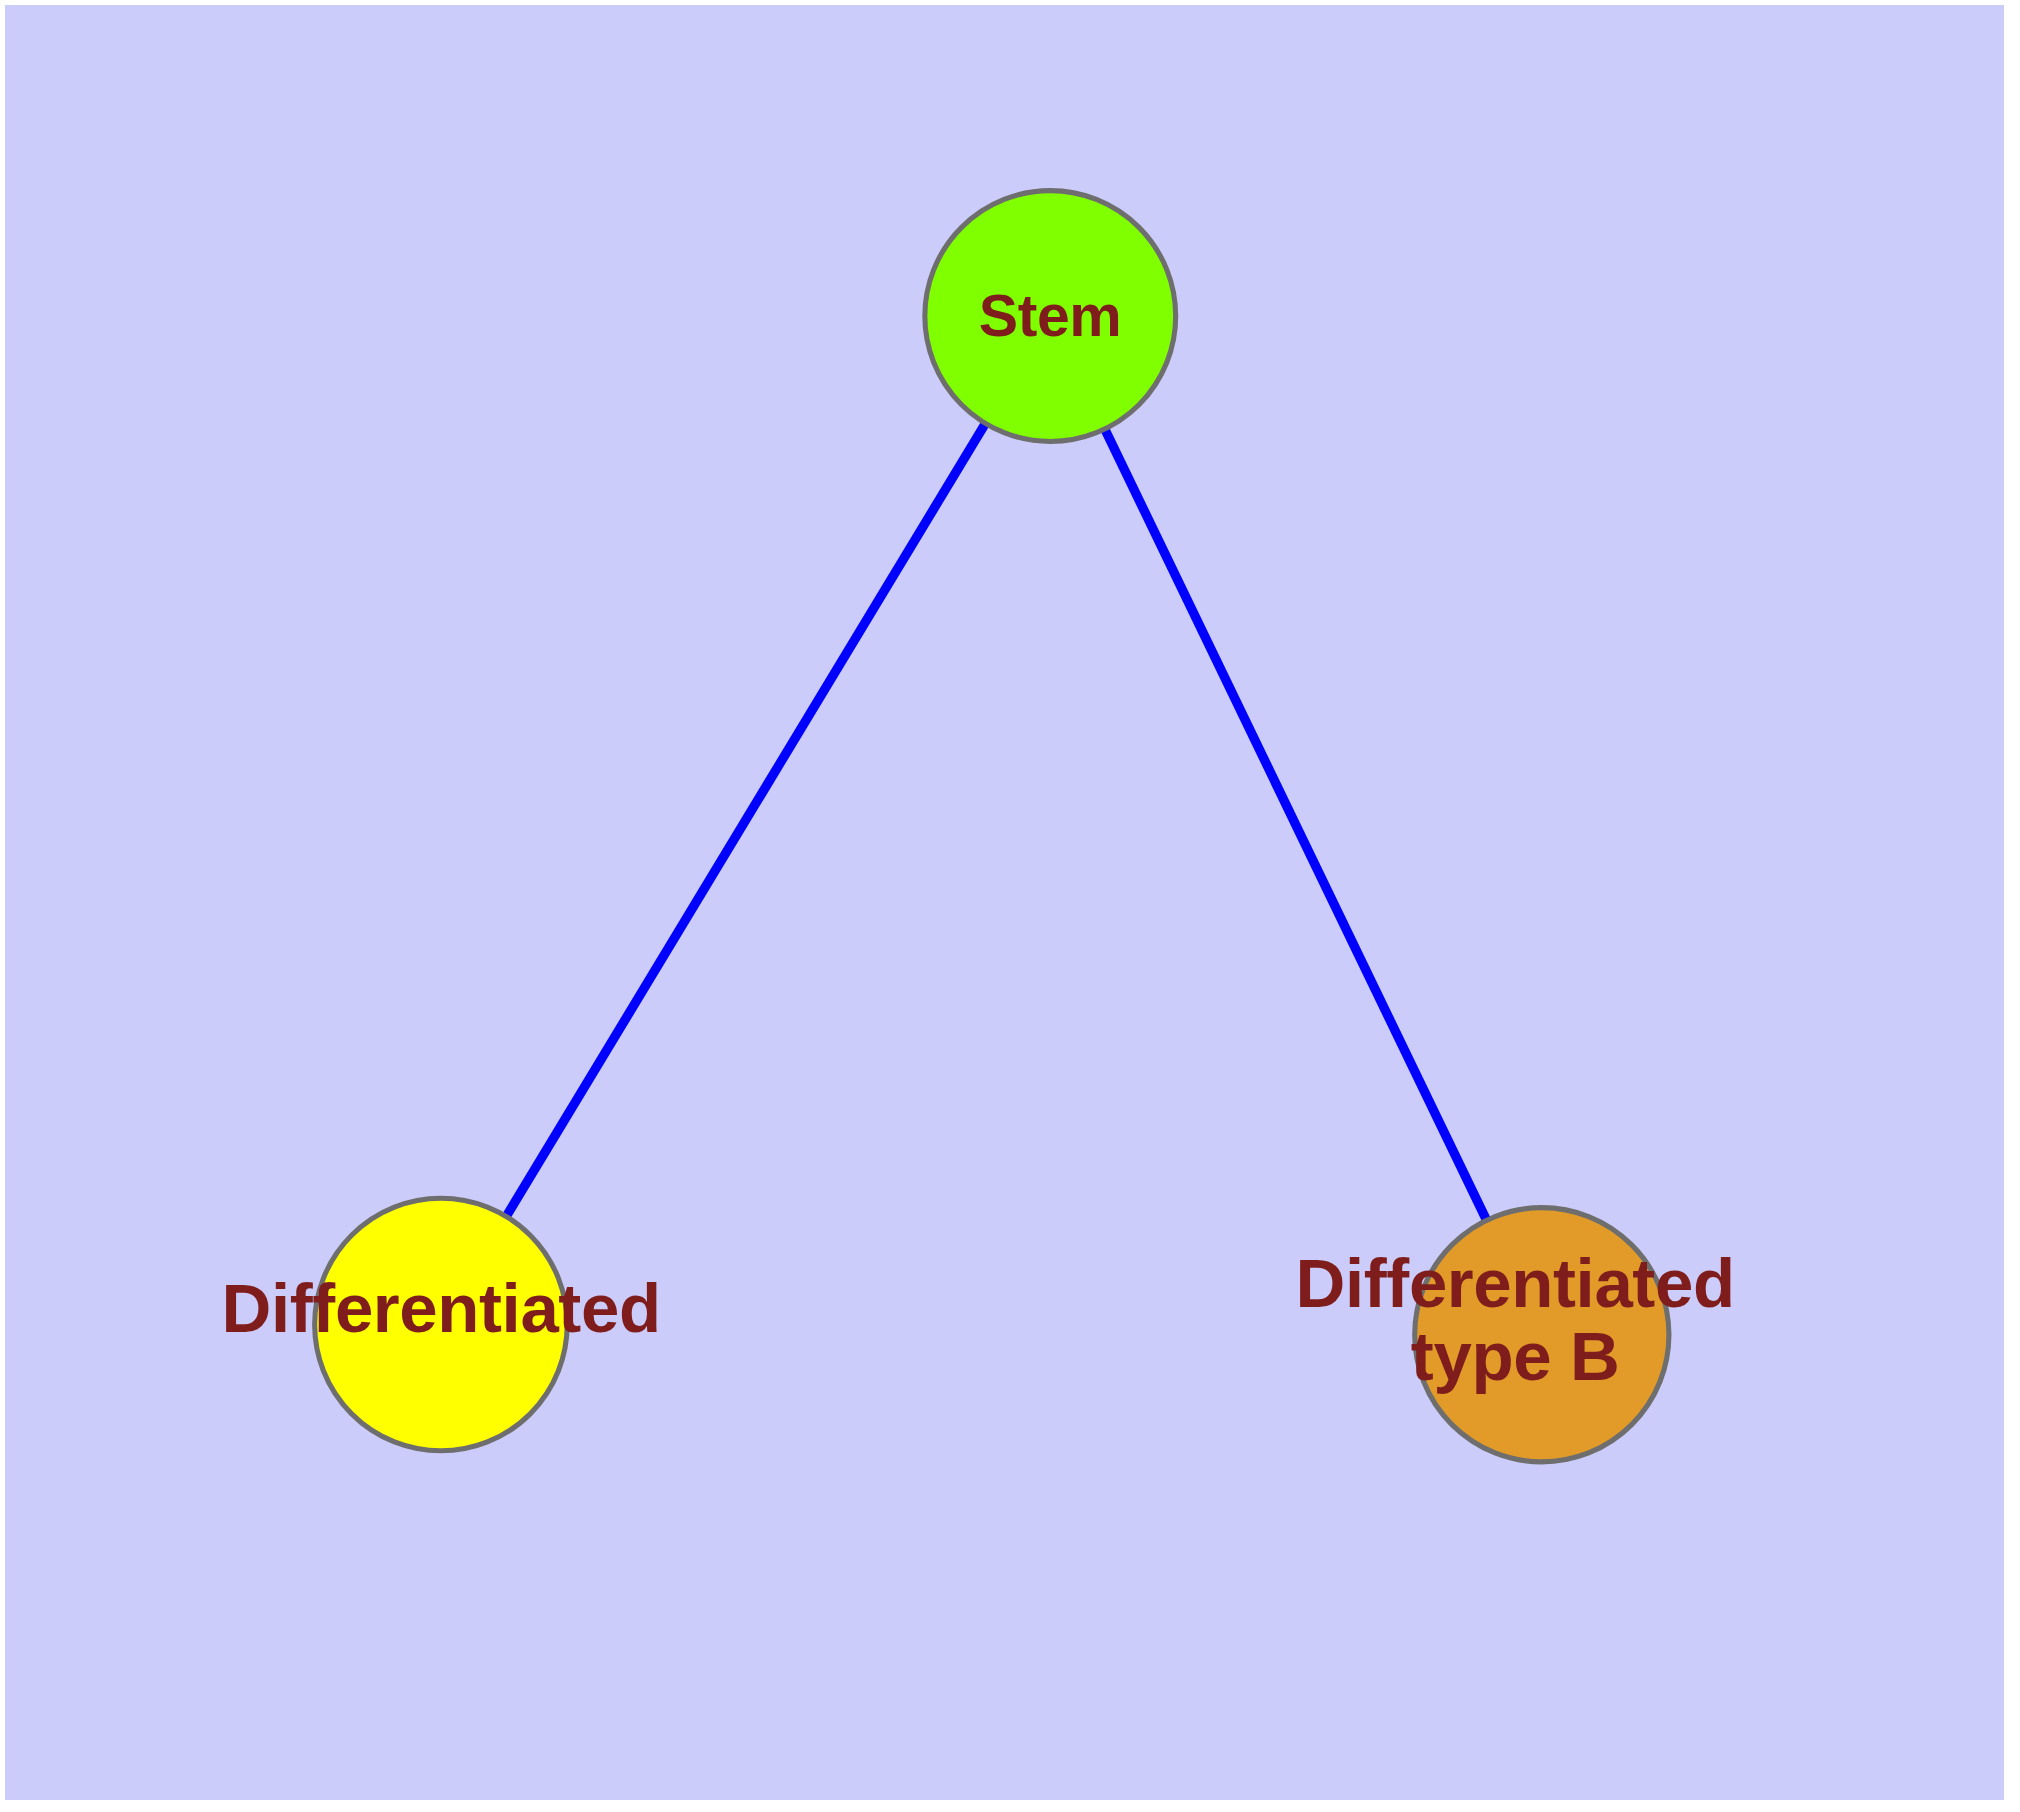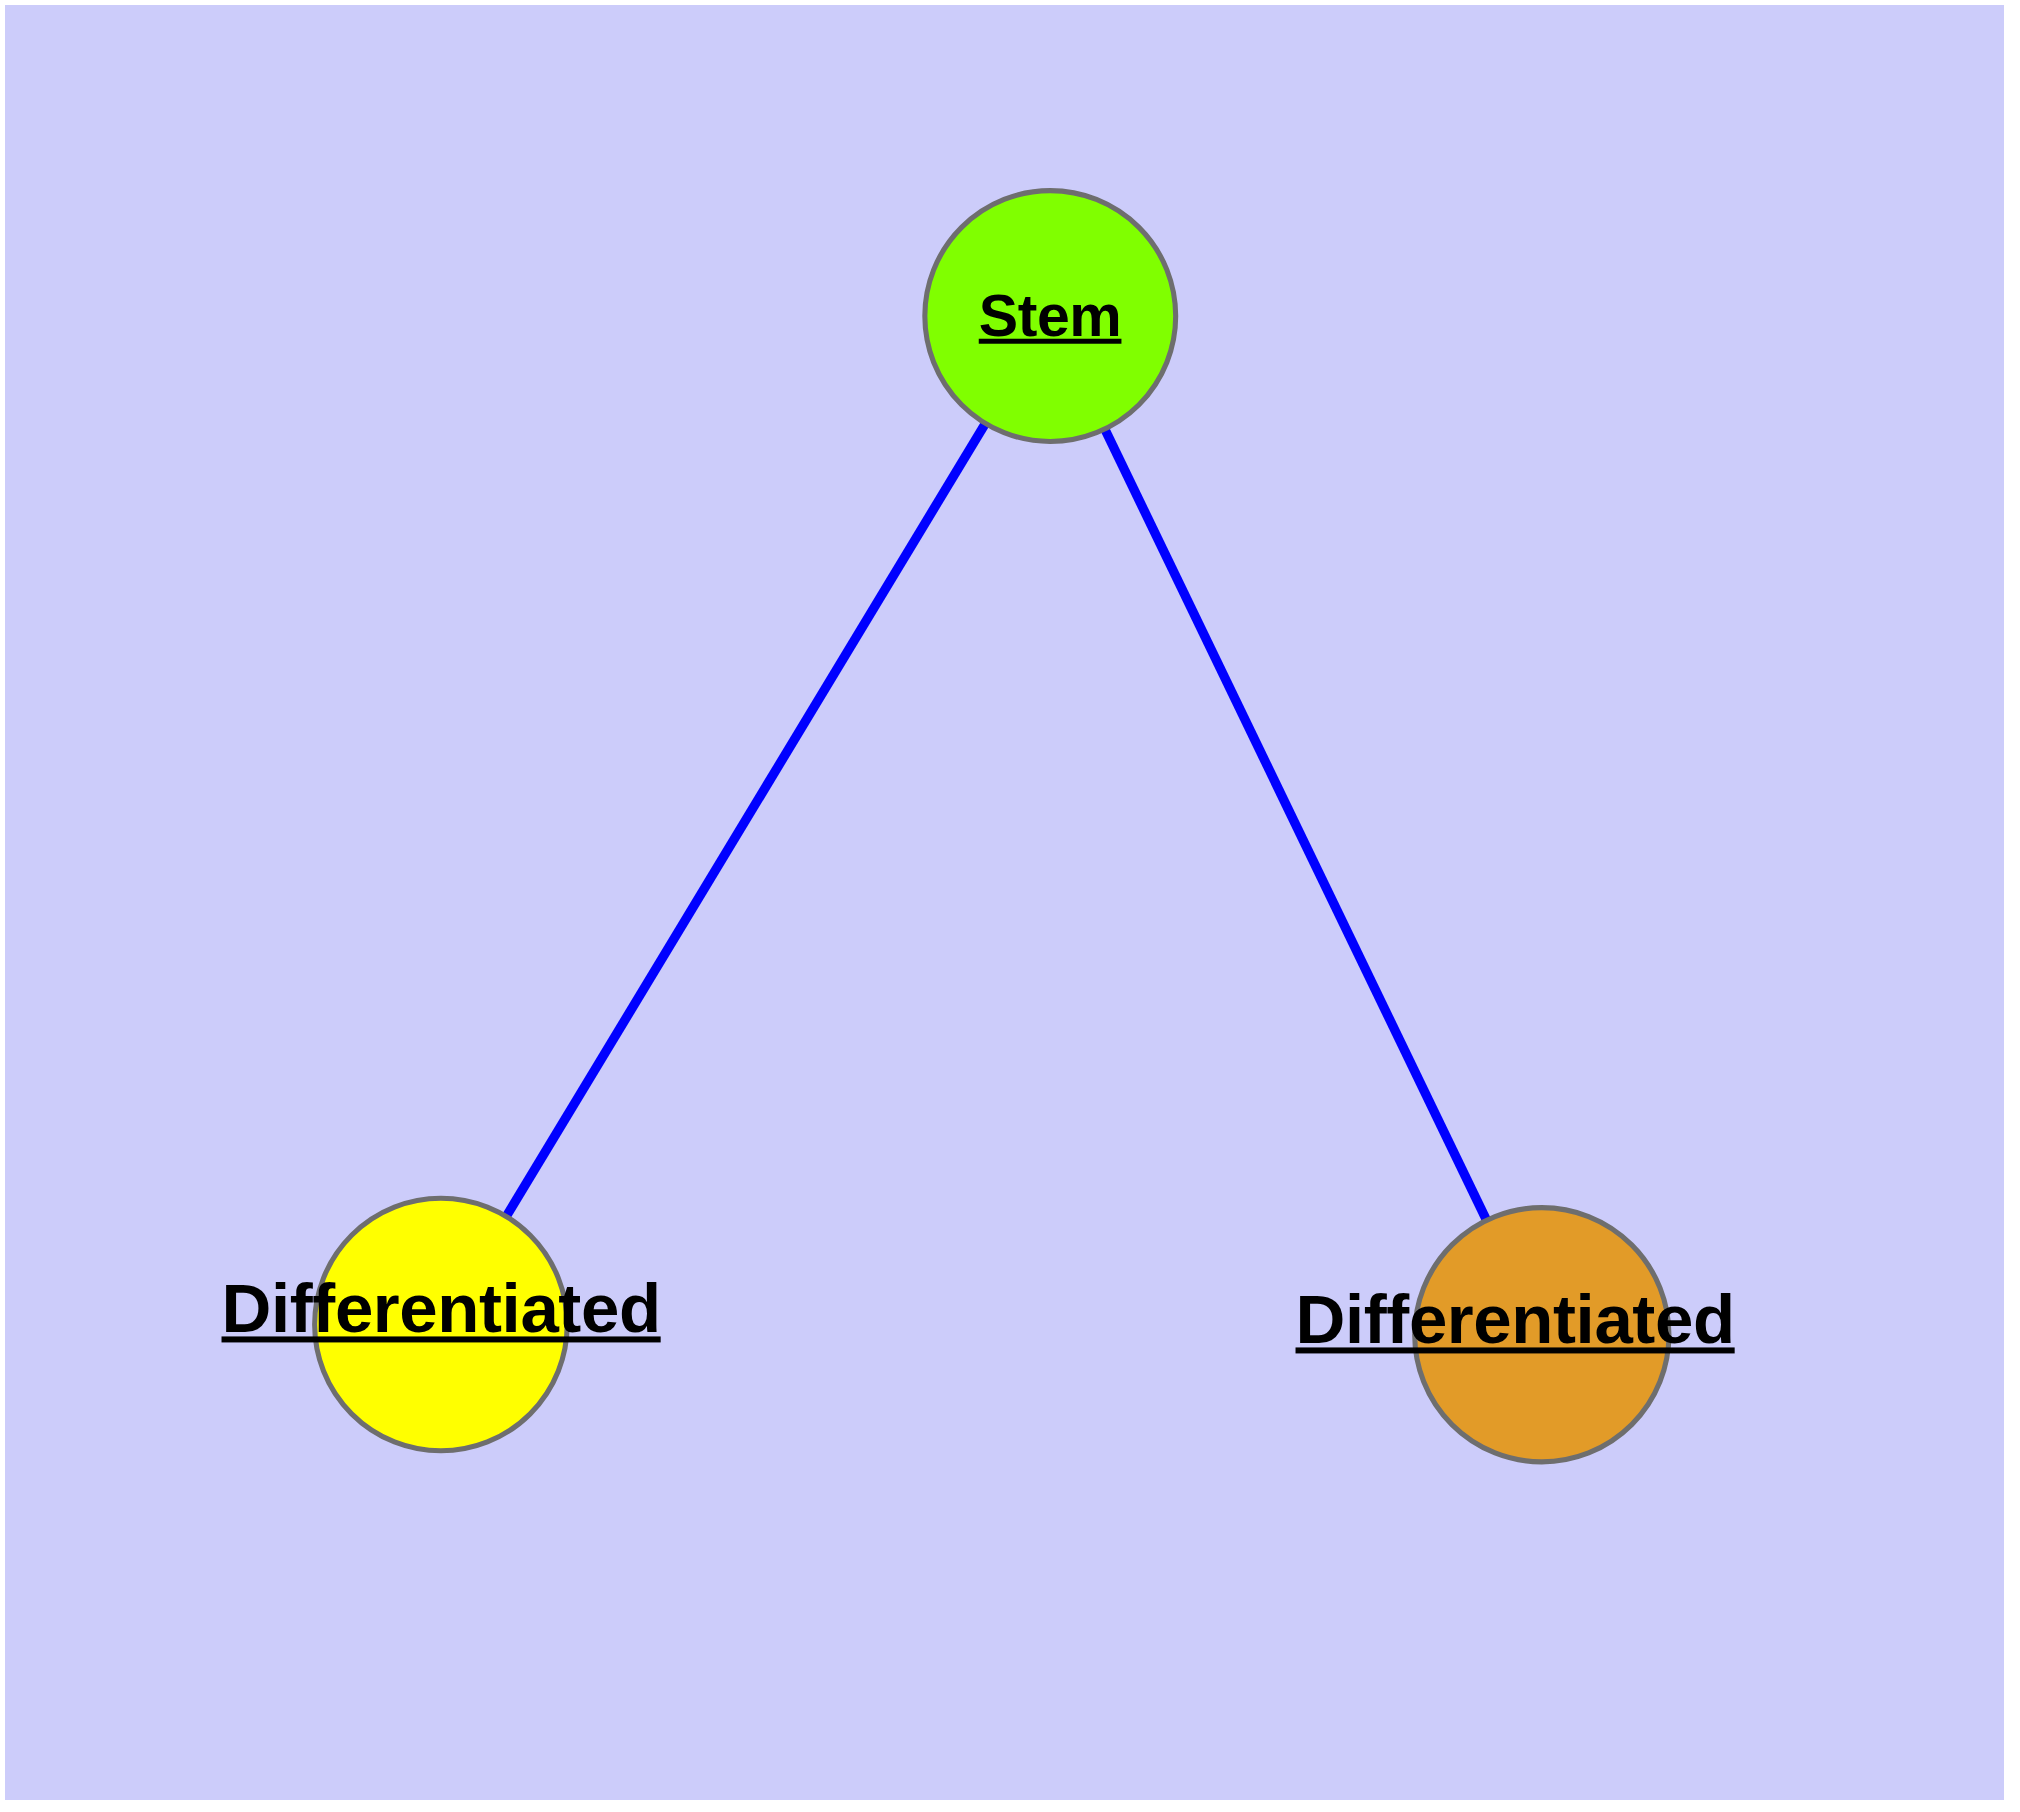--- a/index.html
+++ b/index.html
@@ -31,29 +31,28 @@
   #graph-svg {
     position: absolute;
     left: 0;
     top: 0;
     width: 1999px;
     height: 1795px;
     display: block;
   }
   .node-label {
     position: absolute;
-    color: #000000;
+    color: #7f1d1d;
     font-weight: bold;
     text-align: center;
     white-space: pre;
     line-height: 1.06;
     letter-spacing: -0.4px;
     pointer-events: none;
     transform: translate(-50%, -50%);
-    text-decoration: underline;
   }
   .label-stem {
     font-size: 59px;
   }
   .label-diff {
     font-size: 69px;
   }
 </style>
 </head>
 <body>
@@ -70,19 +69,19 @@
 
       <g>
         <circle cx="514" cy="1557" r="149" fill="#ffff00" stroke="#6e6e6e" stroke-width="6"></circle>
         <circle cx="1813" cy="1569" r="150" fill="#e29b28" stroke="#6e6e6e" stroke-width="6"></circle>
         <circle cx="1233" cy="367" r="148" fill="#80ff00" stroke="#6e6e6e" stroke-width="6"></circle>
       </g>
     </svg>
 
     <div class="node-label label-diff" style="left:436px; top:1304px;"><span>Differentiated</span><br></div>
 
-    <div class="node-label label-diff" style="left:1510px; top:1315px;"><span>Differentiated</span><br></div>
+    <div class="node-label label-diff" style="left:1510px; top:1315px;"><span>Differentiated</span><br><span>type B</span></div>
 
     <div class="node-label label-stem" style="left:1045px; top:311px;"><span>Stem</span></div>
 
   </div>
 </div>
 
 
 </body></html>

